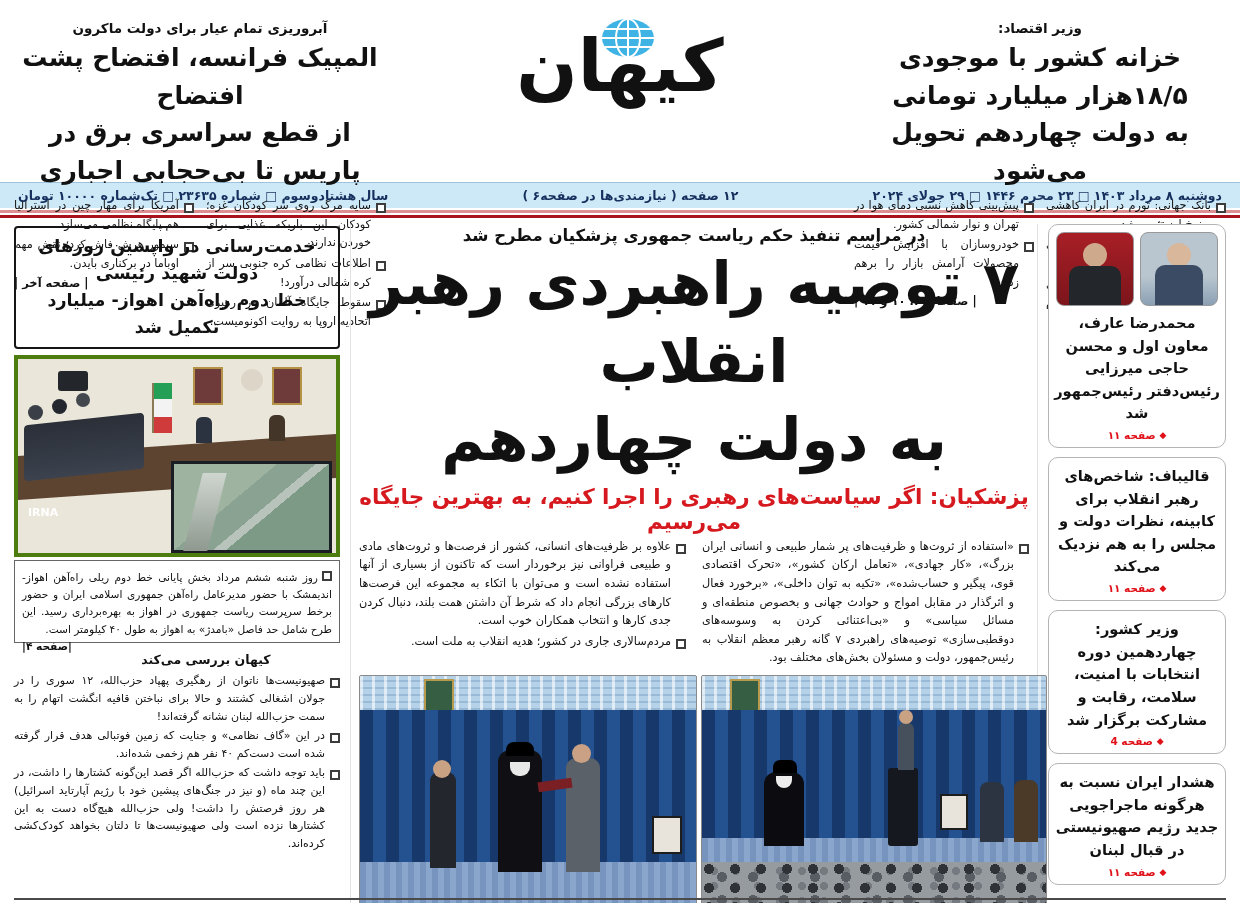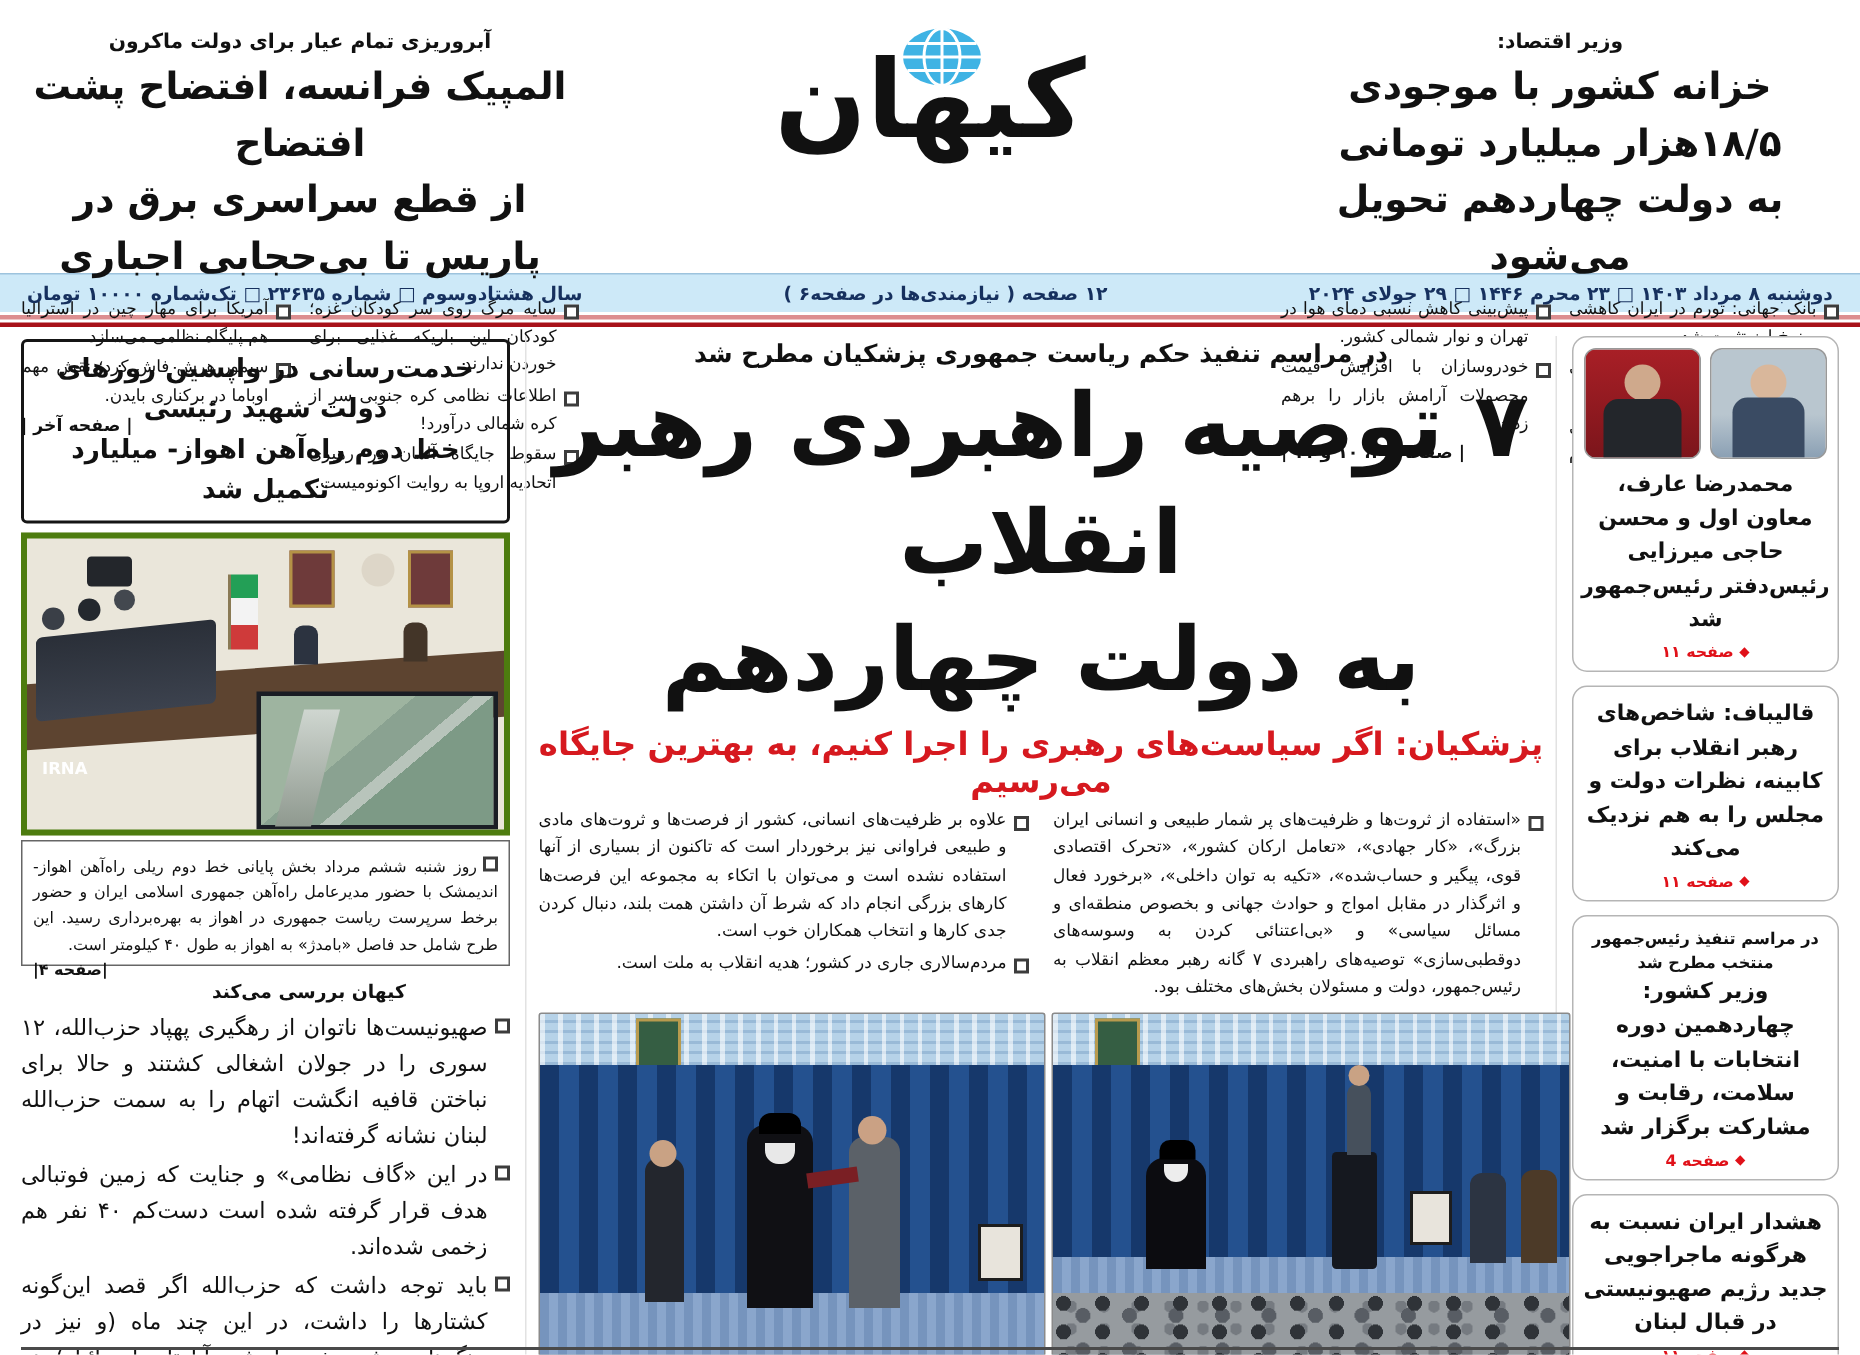--- a/index.html
+++ b/index.html
@@ -52,21 +52,21 @@
   .frame2{position:absolute;border:2px solid #1d1d1d;background:#e8e4dc;}
   
   .rail{padding-top:2px;}
   .rail-box1{border:2px solid #151515;border-radius:4px;text-align:center;font-weight:bold;font-size:17.5px;line-height:1.55;padding:5px 4px;}
   .rail-photo{height:194px;border:4px solid #4d7c0f;margin-top:6px;position:relative;overflow:hidden;background:#eae6da;}
   .rail-caption{border:1px solid #666;padding:4px 7px;font-size:10.6px;line-height:1.65;text-align:justify;margin-top:3px;}
   .cap-ref{float:left;font-weight:bold;}
   .rail-kicker{text-align:center;font-weight:bold;font-size:12.5px;margin-top:9px;}
   .rail-h{text-align:center;font-weight:bold;font-size:22.5px;line-height:1.5;}
   .rail-bullets{margin-top:5px;}
-  .rail-bullets .bitem{font-size:15px;line-height:1.6;}
+  .rail-bullets .bitem{font-size:11px;line-height:1.6;}
   .bottom-rule{position:absolute;left:14px;right:14px;bottom:3px;height:2px;background:#4a4a4a;}
 </style>
 </head>
 <body>
 
 <div class="header">
 
   <div class="topstory">
     <div class="ts-kicker">وزیر اقتصاد:</div>
     <div class="ts-h">
@@ -175,21 +175,20 @@
       <div class="card-h">محمدرضا عارف، معاون اول و محسن حاجی میرزایی رئیس‌دفتر رئیس‌جمهور شد</div>
       <div class="card-ref"><span class="dmd">◆</span> <span>صفحه ۱۱</span></div>
     </div>
 
     <div class="card">
       <div class="card-h">قالیباف: شاخص‌های رهبر انقلاب برای کابینه، نظرات دولت و مجلس را به هم نزدیک می‌کند</div>
       <div class="card-ref"><span class="dmd">◆</span> <span>صفحه ۱۱</span></div>
     </div>
 
     <div class="card">
-      <div class="card-kicker">در مراسم تنفیذ رئیس‌جمهور منتخب مطرح شد</div>
       <div class="card-h">وزیر کشور: چهاردهمین دوره انتخابات با امنیت، سلامت، رقابت و مشارکت برگزار شد</div>
       <div class="card-ref"><span class="dmd">◆</span> <span>صفحه 4</span></div>
     </div>
 
     <div class="card">
       <div class="card-h">هشدار ایران نسبت به هرگونه ماجراجویی جدید رژیم صهیونیستی در قبال لبنان</div>
       <div class="card-ref"><span class="dmd">◆</span> <span>صفحه ۱۱</span></div>
     </div>
 
   </div>

